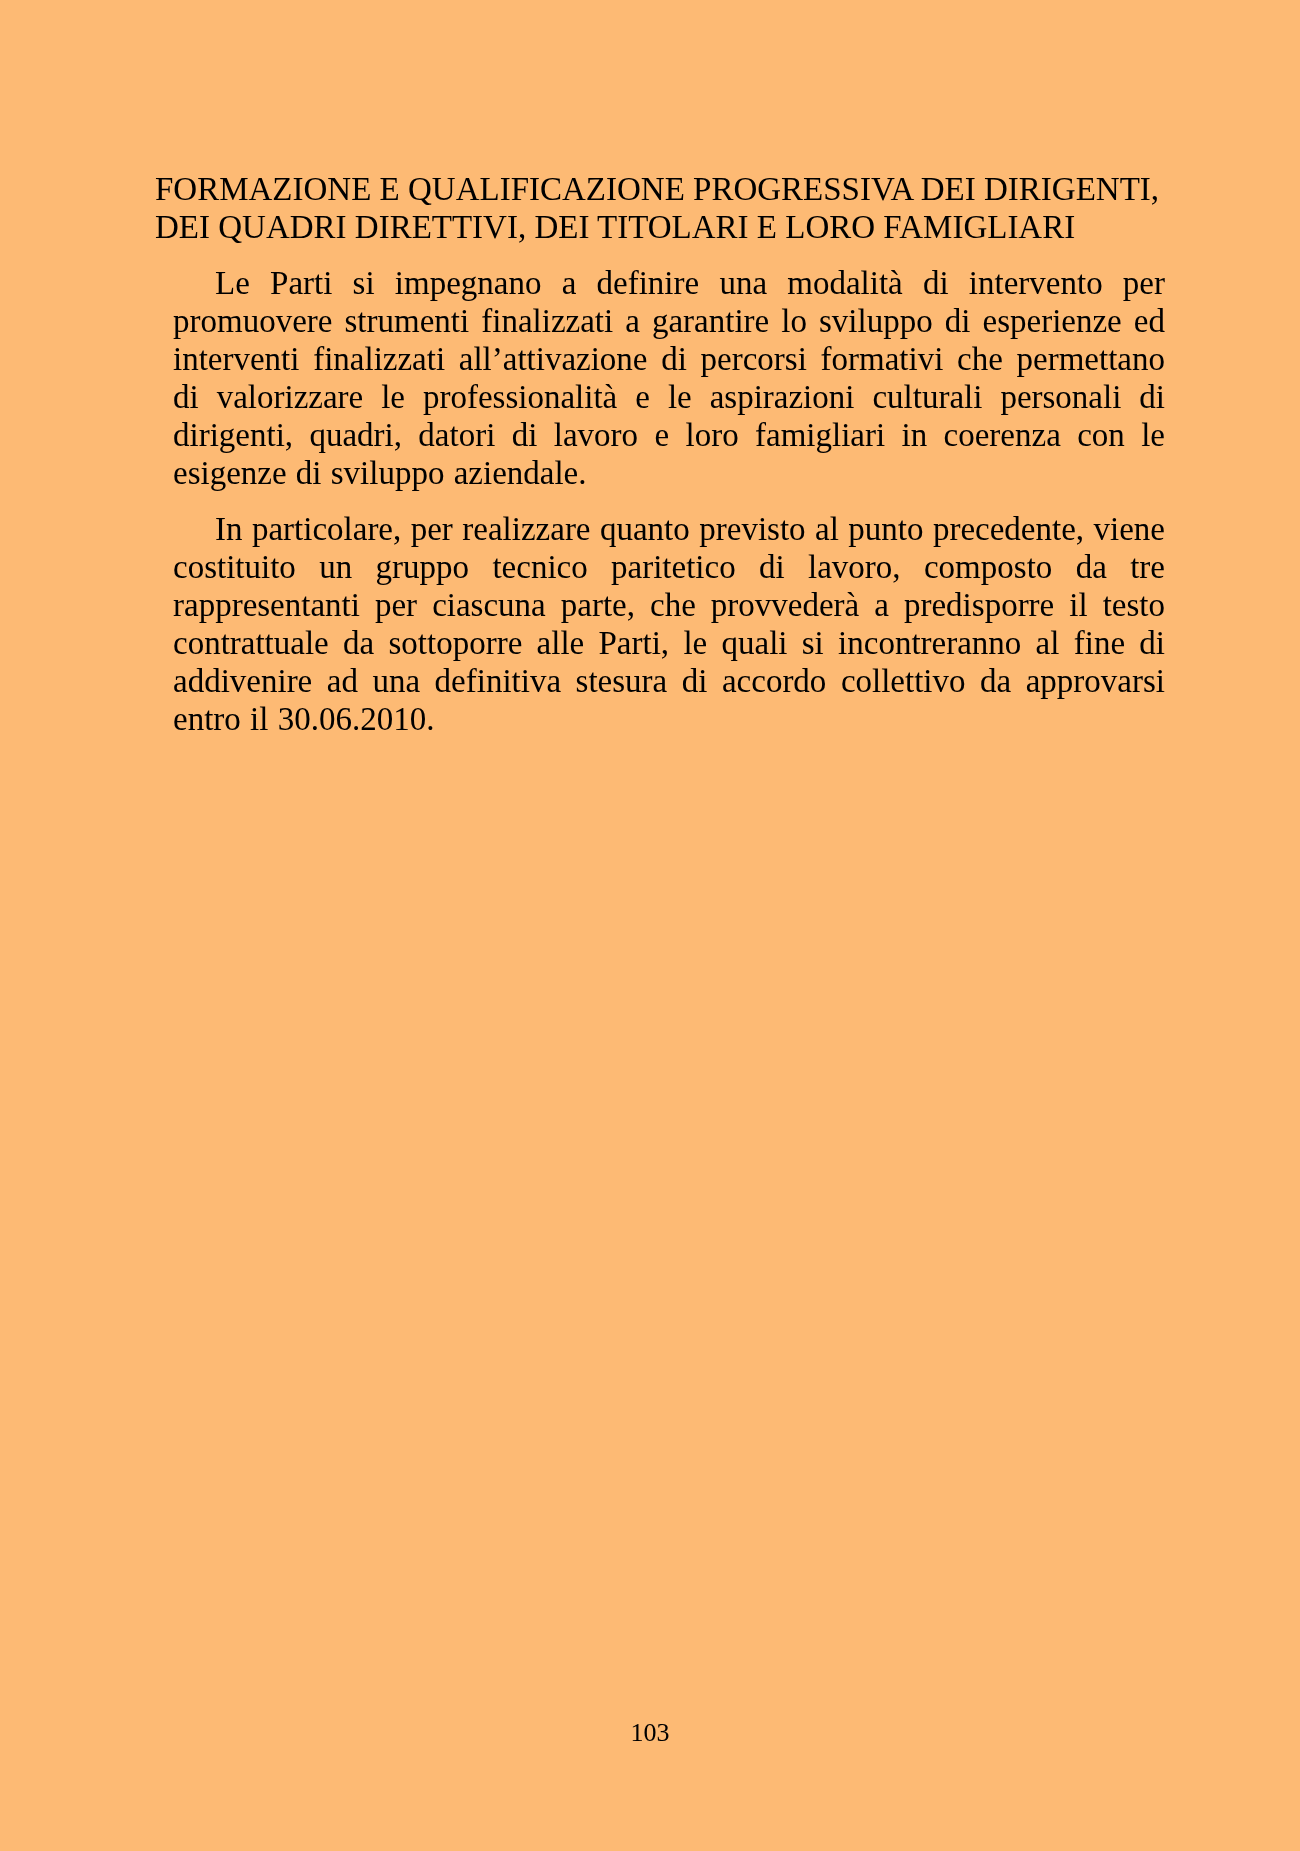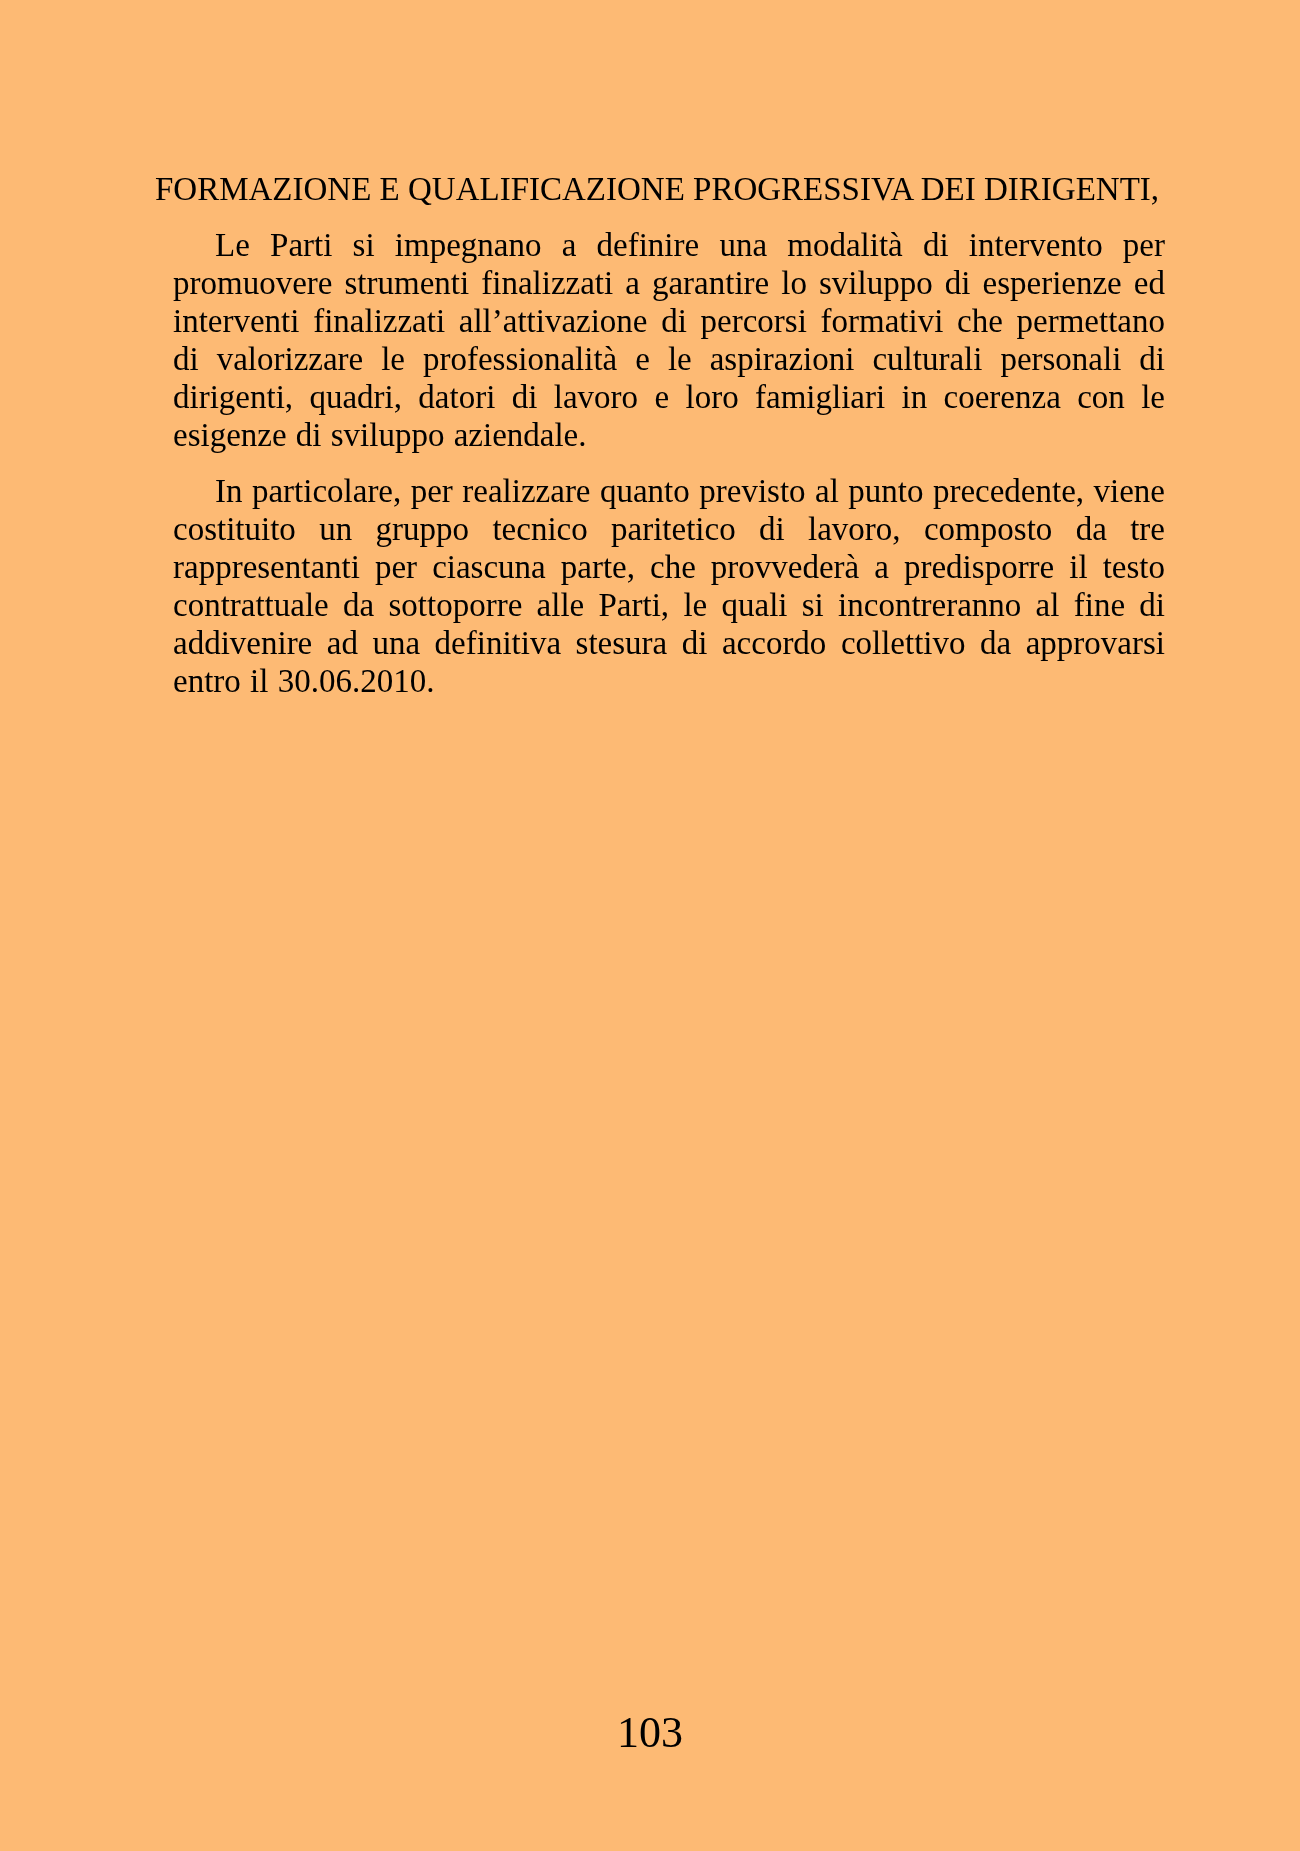--- a/index.html
+++ b/index.html
@@ -36,27 +36,28 @@
     text-align: justify;
     text-indent: 42px;
     word-spacing: 1px;
   }
   .page-number {
     position: absolute;
     top: 1714px;
     left: 0;
     width: 100%;
     text-align: center;
-    font-size: 44px;
+    font-size: 26px;
     line-height: 38px;
   }
 </style>
 </head>
 <body>
 
 <div class="page">
   <div class="content">
     <div class="heading">FORMAZIONE E QUALIFICAZIONE PROGRESSIVA DEI DIRIGENTI,</div>
+    <div class="heading">DEI QUADRI DIRETTIVI, DEI TITOLARI E LORO FAMIGLIARI</div>
     <p class="para">Le Parti si impegnano a definire una modalità di intervento per promuovere strumenti finalizzati a garantire lo sviluppo di esperienze ed interventi finalizzati all’attivazione di percorsi formativi che permettano di valorizzare le professionalità e le aspirazioni culturali personali di dirigenti, quadri, datori di lavoro e loro famigliari in coerenza con le esigenze di sviluppo aziendale.</p>
     <p class="para">In particolare, per realizzare quanto previsto al punto precedente, viene costituito un gruppo tecnico paritetico di lavoro, composto da tre rappresentanti per ciascuna parte, che provvederà a predisporre il testo contrattuale da sottoporre alle Parti, le quali si incontreranno al fine di addivenire ad una definitiva stesura di accordo collettivo da approvarsi entro il 30.06.2010.</p>
   </div>
   <div class="page-number">103</div>
 </div>
 
 </body></html>

